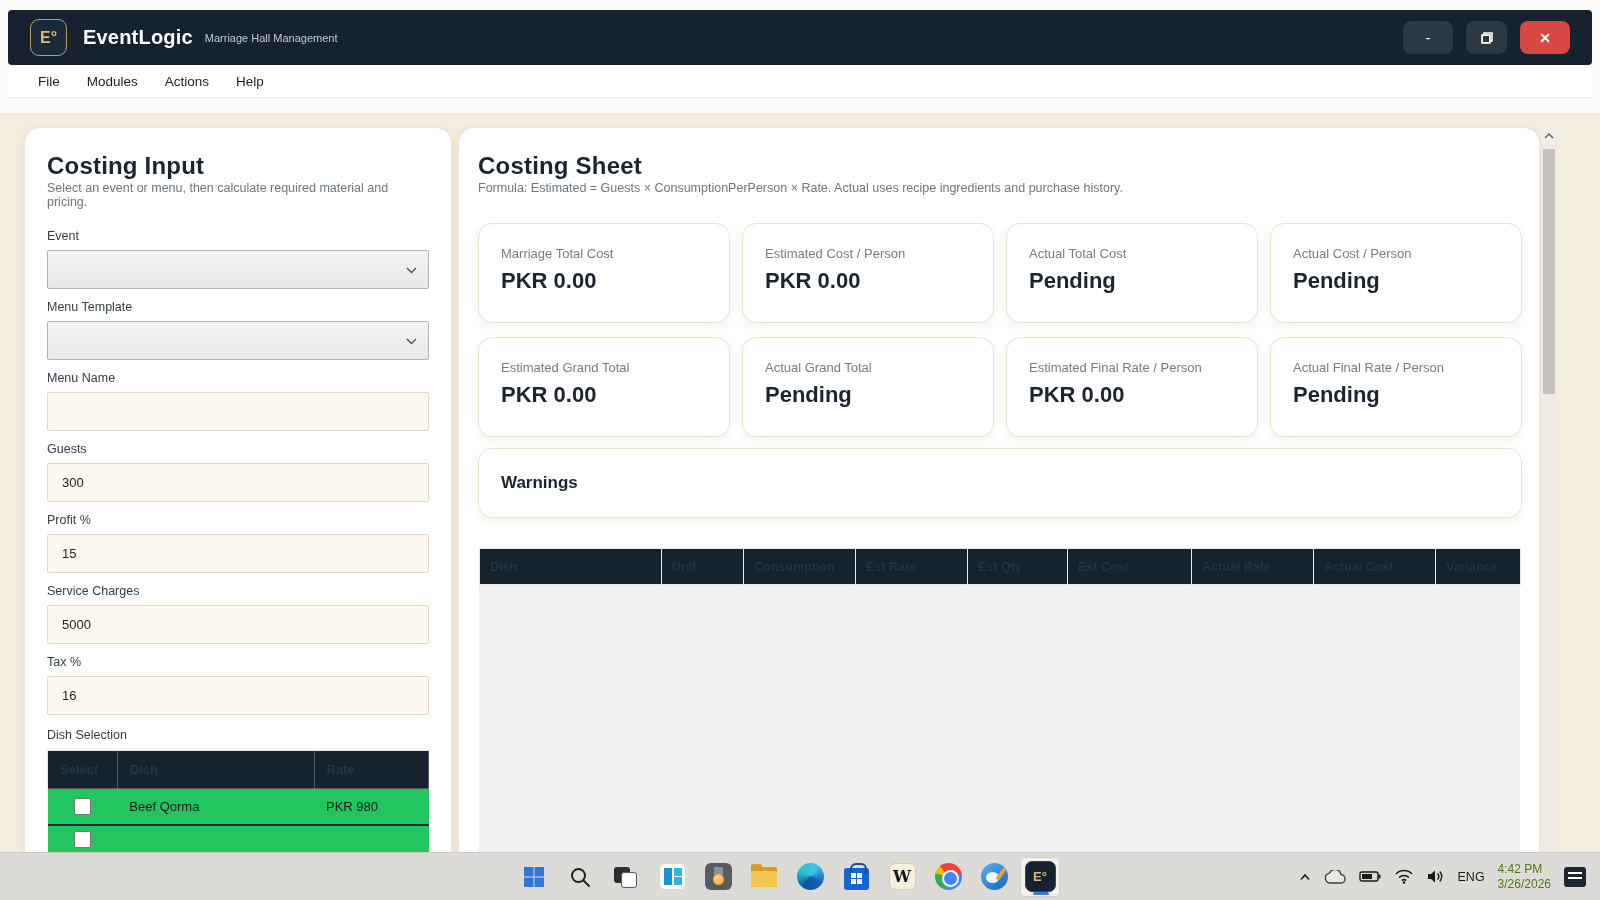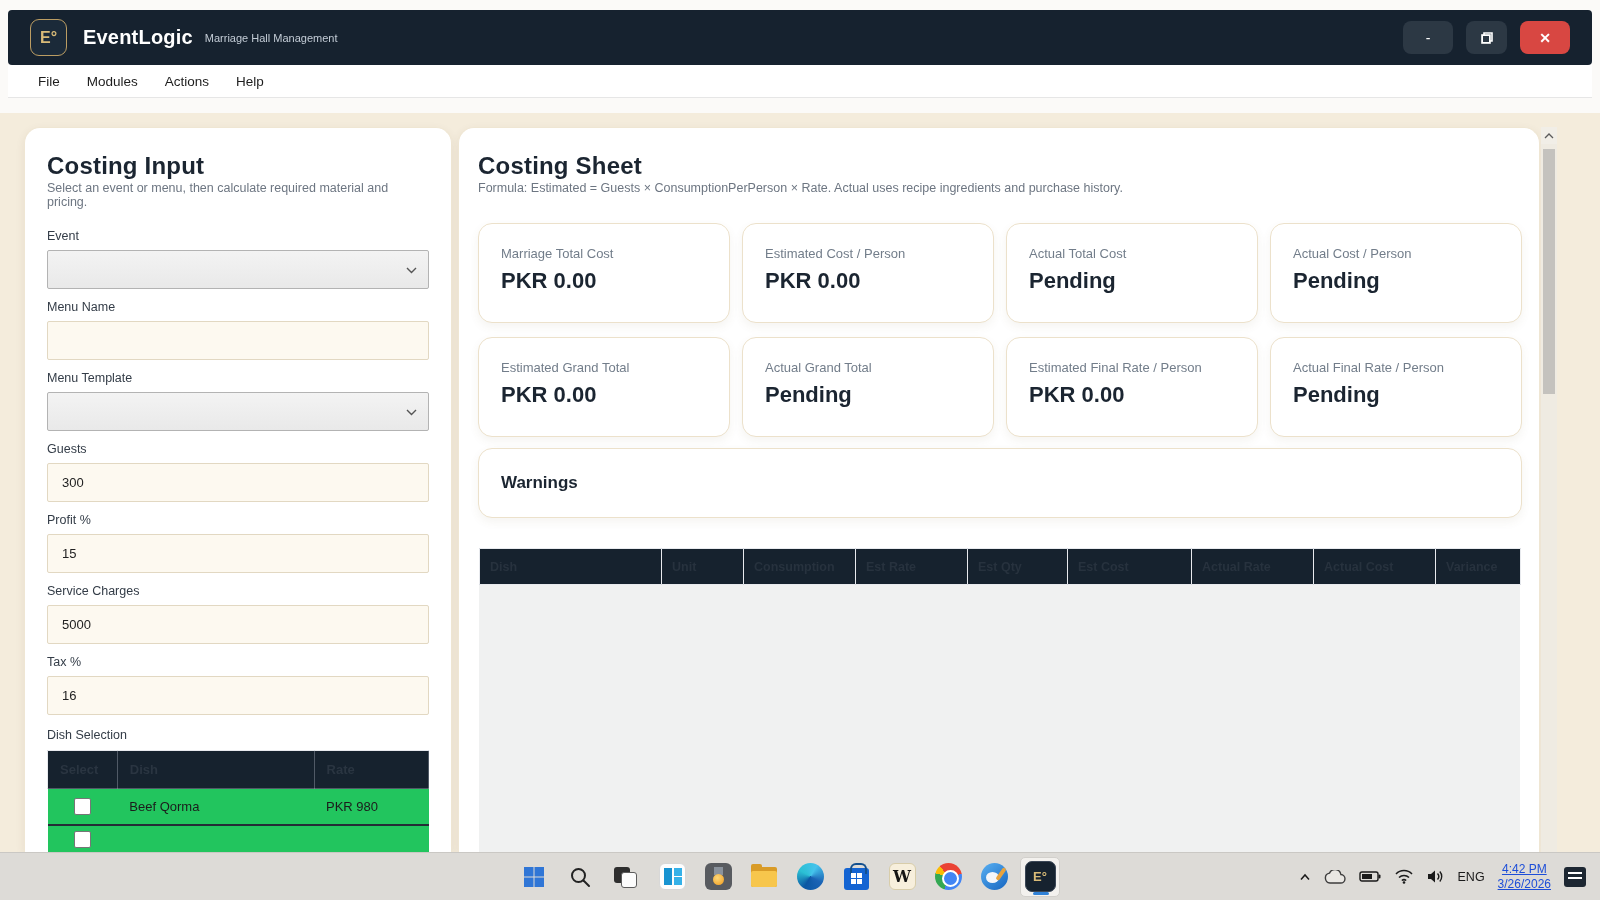--- a/index.html
+++ b/index.html
@@ -130,21 +130,21 @@
                       border-bottom:none; border-radius:6px 6px 0 0; }
   .ic-store::after { content:""; position:absolute; left:7px; top:5px; width:11px; height:11px;
                      background:linear-gradient(#fff,#fff) left top/5px 5px no-repeat,
                                 linear-gradient(#fff,#fff) right top/5px 5px no-repeat,
                                 linear-gradient(#fff,#fff) left bottom/5px 5px no-repeat,
                                 linear-gradient(#fff,#fff) right bottom/5px 5px no-repeat; }
 
   .tb-tray { position:absolute; right:14px; display:flex; align-items:center; gap:13px; }
   .tray-ic { display:flex; align-items:center; justify-content:center; cursor:pointer; }
   .tray-lang { font-size:12.5px; color:#1a1a1a; cursor:pointer; }
-  .tray-clock { text-align:center; font-size:12px; color:#1d4ed8; line-height:15px; cursor:pointer;text-decoration:underline; }
+  .tray-clock { text-align:left; font-size:12px; color:#4d7c0f; line-height:15px; cursor:pointer; }
   .ic-notif { width:22px; height:20px; background:#1d2732; border-radius:3px; position:relative; cursor:pointer; }
   .ic-notif::before { content:""; position:absolute; left:4px; top:5px; width:14px; height:2px; background:#fff;
                       box-shadow:0 5px 0 #fff; }
 </style>
 </head>
 <body>
 
 <div class="header-backdrop"></div>
 
 <div class="titlebar">
@@ -185,31 +185,31 @@
       <div class="field">
         <label>Event</label>
         <div class="combo">
           <svg width="11" height="7" viewBox="0 0 11 7">
             <path d="M1 1 L5.5 5.5 L10 1" fill="none" stroke="#555" stroke-width="1.4"></path>
             </svg>
         </div>
       </div>
 
       <div class="field">
-        <label>Menu Name</label>
-        <input class="tinput" value="" style="">
-      </div>
-
-      <div class="field">
         <label>Menu Template</label>
         <div class="combo">
           <svg width="11" height="7" viewBox="0 0 11 7">
             <path d="M1 1 L5.5 5.5 L10 1" fill="none" stroke="#555" stroke-width="1.4"></path>
             </svg>
         </div>
+      </div>
+
+      <div class="field">
+        <label>Menu Name</label>
+        <input class="tinput" value="" style="">
       </div>
 
       <div class="field">
         <label>Guests</label>
         <input class="tinput" value="300" style="">
       </div>
 
       <div class="field">
         <label>Profit %</label>
         <input class="tinput" value="15" style="">

